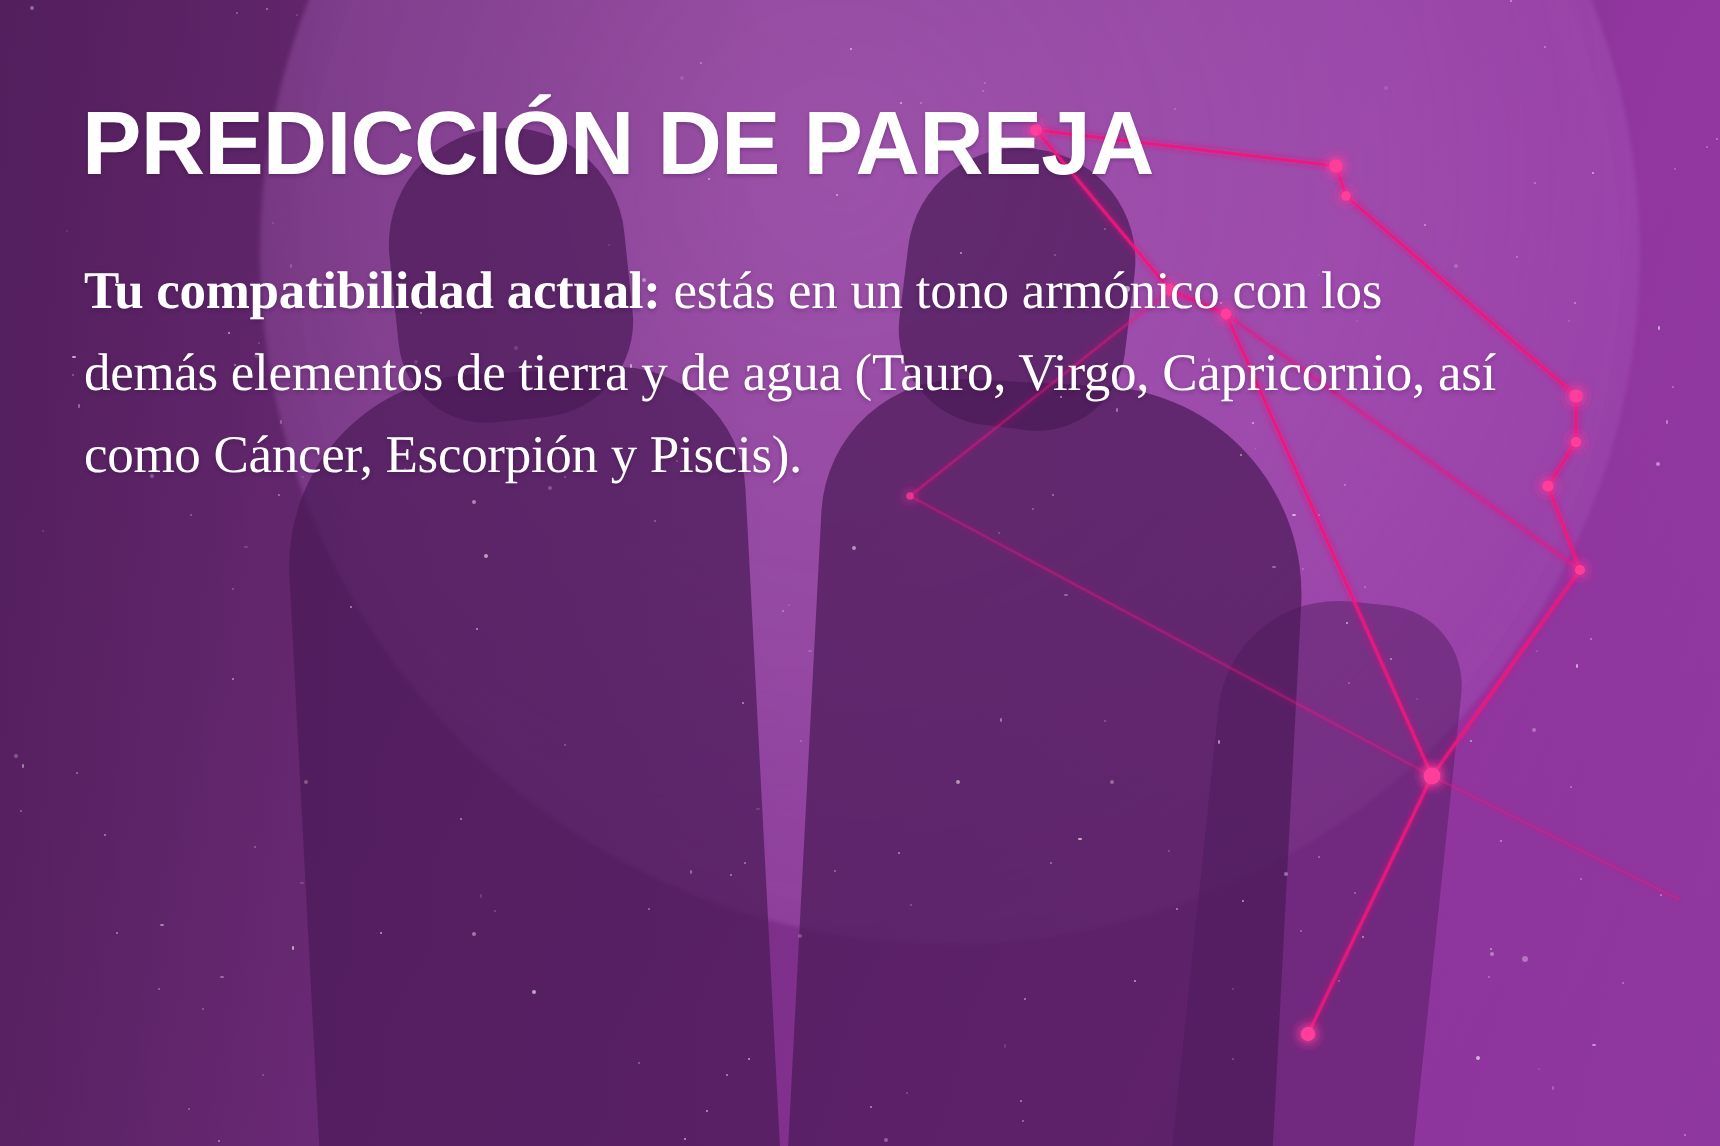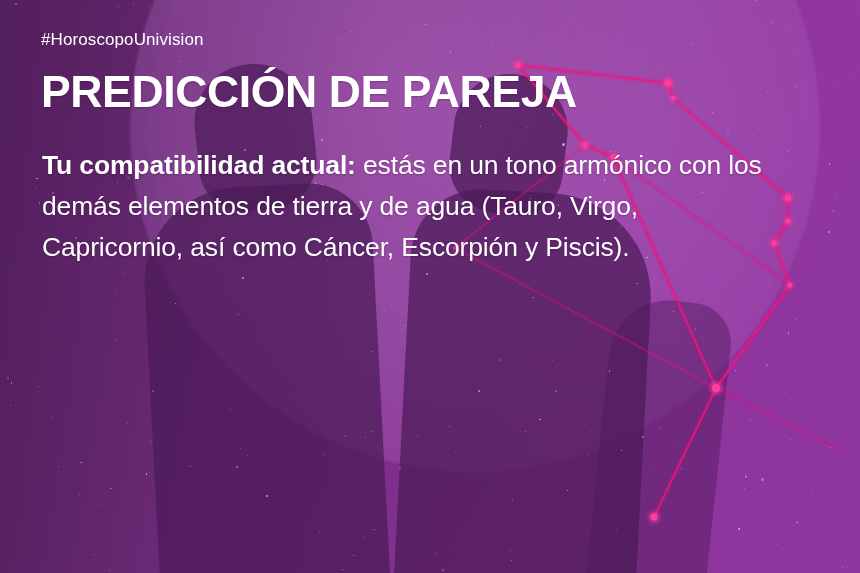--- a/index.html
+++ b/index.html
@@ -157,21 +157,21 @@
     font-size: 45px;
     line-height: 46px;
     font-weight: 700;
     letter-spacing: -0.4px;
     font-stretch: condensed;
     transform: scaleX(0.99);
     transform-origin: left center;
     text-shadow: 0 1px 2px rgba(40,10,50,.28);
   }
 
-  .body-block { margin-top: 30px; margin-left: 2px; }
+  .body-block { margin-top: 30px; margin-left: 2px; font-family: Liberation Serif, serif; }
 
   .para {
     color: #ffffff;
     font-size: 26.5px;
     line-height: 41px;
     font-weight: 400;
     max-width: 720px;
     letter-spacing: -0.15px;
     text-shadow: 0 1px 2px rgba(45,12,55,.30);
   }
@@ -443,21 +443,20 @@
       <circle cx="774" cy="243" r="2.8"></circle>
       <circle cx="790" cy="285" r="2.5"></circle>
       <circle cx="716" cy="388" r="4.2"></circle>
       <circle cx="654" cy="517" r="3.6"></circle>
       <circle cx="455" cy="248" r="1.9" opacity="0.7"></circle>
     </g>
   </svg>
 
   <div class="content">
 
-    <div class="hashtag">#HoroscopoUnivision</div>
 
     <h1 class="title">PREDICCIÓN DE PAREJA</h1>
 
     <div class="body-block">
 
       <p class="para">
         <b>Tu compatibilidad actual:</b><span> estás en un tono armónico con los demás elementos de tierra y de agua (Tauro, Virgo, Capricornio, así como Cáncer, Escorpión y Piscis).</span>
       </p>
 
 

